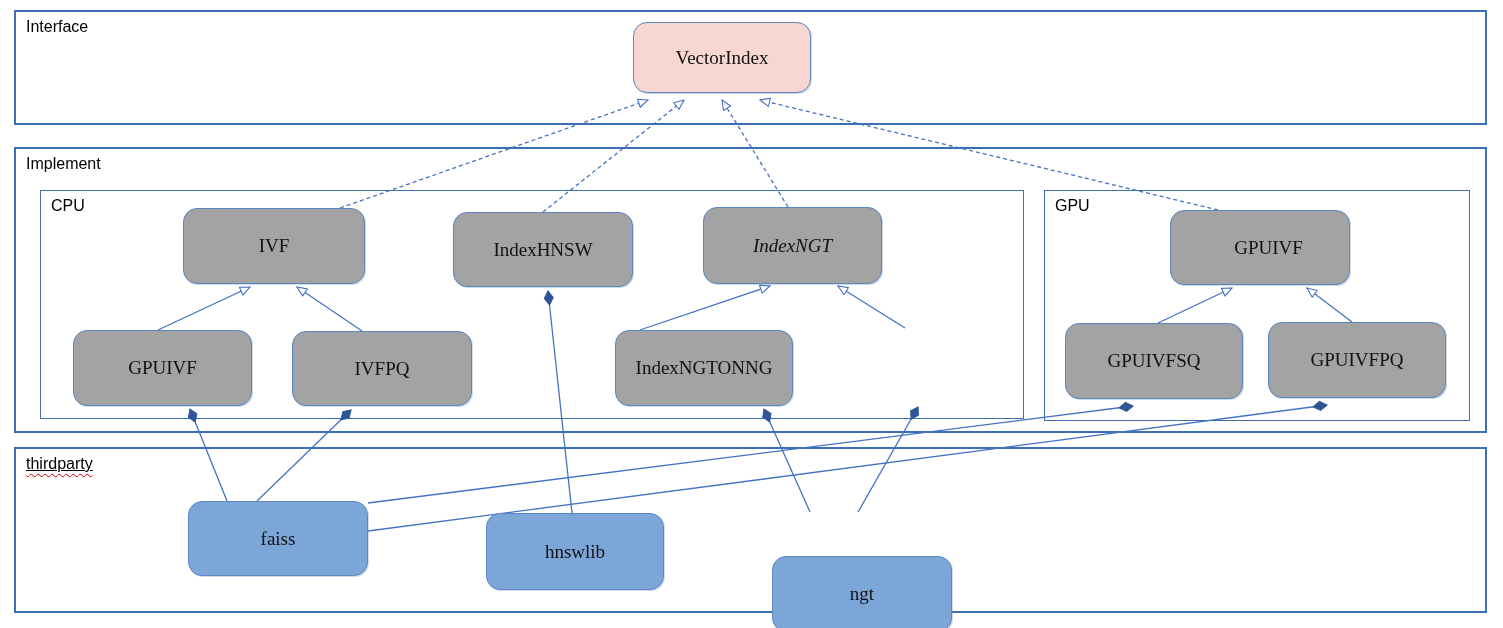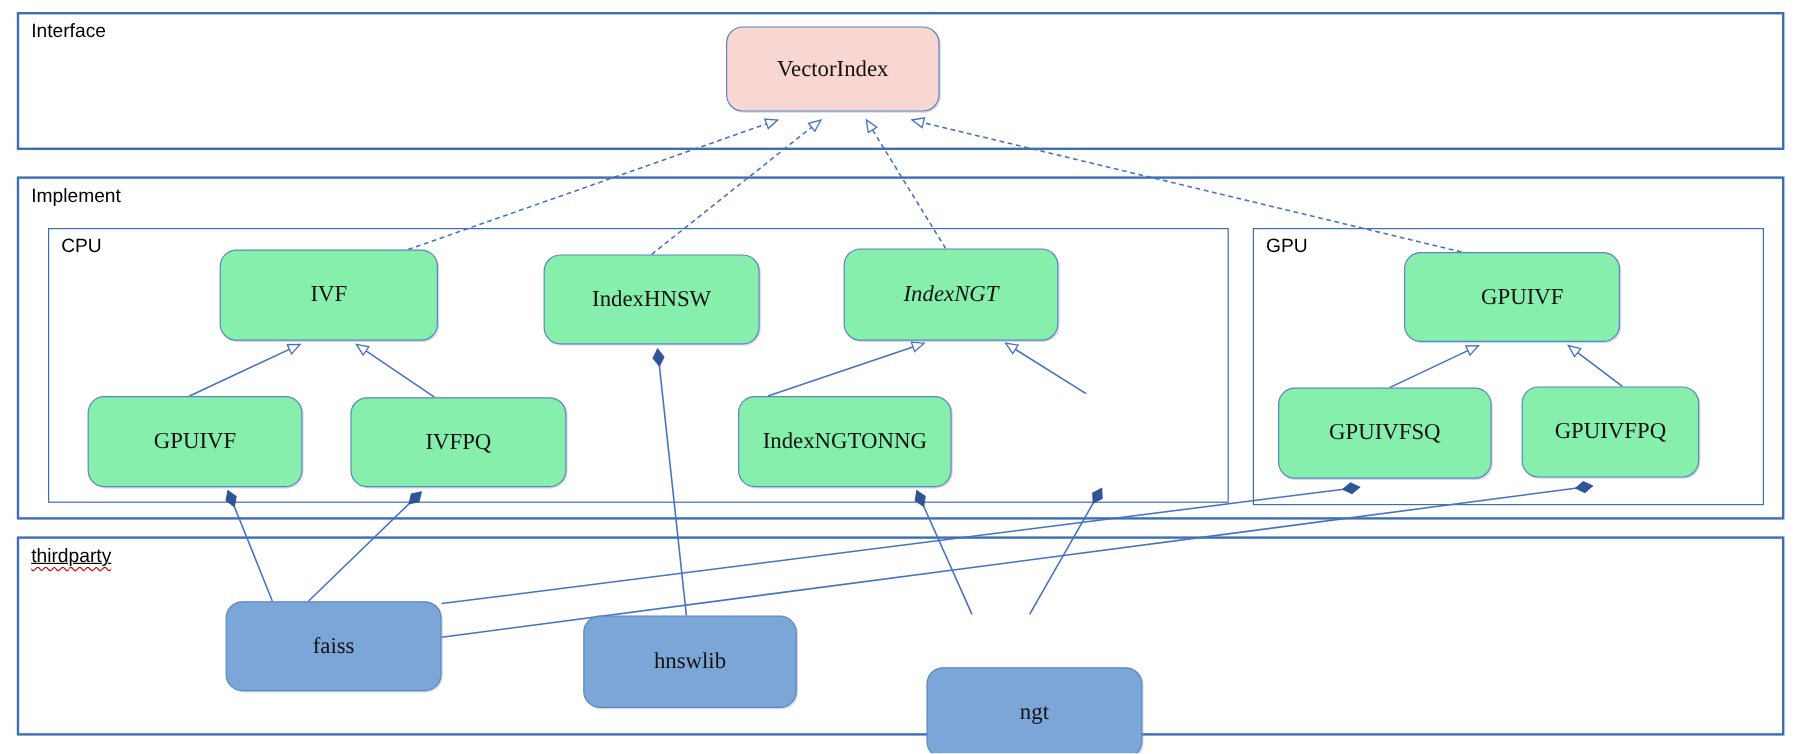--- a/index.html
+++ b/index.html
@@ -51,34 +51,34 @@
     display: flex;
     align-items: center;
     justify-content: center;
     font-family: "Liberation Serif", serif;
     font-size: 19px;
     color: #111111;
     z-index: 3;
     box-sizing: border-box;
     box-shadow: 1px 1px 0 rgba(120,150,190,0.35);
   }
-  .node.pink  { background: #f8d7d3; }
-  .node.green { background: #86efac; }
+  .node.pink  { background: #f8d7d3; margin-left: 28px; }
+  .node.green { background: #a3a3a3; }
   .node.blue  { background: #7da6d8; }
   #n-vectorindex  { left: 605px;  top: 22px;  width: 178px; height: 71px; }
   #n-ivf          { left: 183px;  top: 208px; width: 182px; height: 76px; }
   #n-indexhnsw    { left: 453px;  top: 212px; width: 180px; height: 75px; }
   #n-indexngt     { left: 703px;  top: 207px; width: 179px; height: 77px; font-style: italic; }
   #n-ivfsq        { left: 73px;   top: 330px; width: 179px; height: 76px; }
   #n-ivfpq        { left: 292px;  top: 331px; width: 180px; height: 75px; }
   #n-indexngtonng { left: 615px;  top: 330px; width: 178px; height: 76px; }
   #n-indexngtanng { left: 827px;  top: 328px; width: 178px; height: 76px; }
   #n-gpuivf       { left: 1170px; top: 210px; width: 180px; height: 75px; padding-left: 17px; }
   #n-gpuivfsq     { left: 1065px; top: 323px; width: 178px; height: 76px; }
-  #n-gpuivfpq     { left: 1268px; top: 322px; width: 148px; height: 76px; }
+  #n-gpuivfpq     { left: 1268px; top: 322px; width: 178px; height: 76px; }
   #n-faiss        { left: 188px;  top: 501px; width: 180px; height: 75px; }
   #n-hnswlib      { left: 486px;  top: 513px; width: 178px; height: 77px; }
   #n-ngt          { left: 772px;  top: 512px; width: 180px; height: 76px; margin-top: 44px; }
 </style>
 </head>
 <body>
 
 <div class="stage">
 
   <div class="container" id="c-interface">

